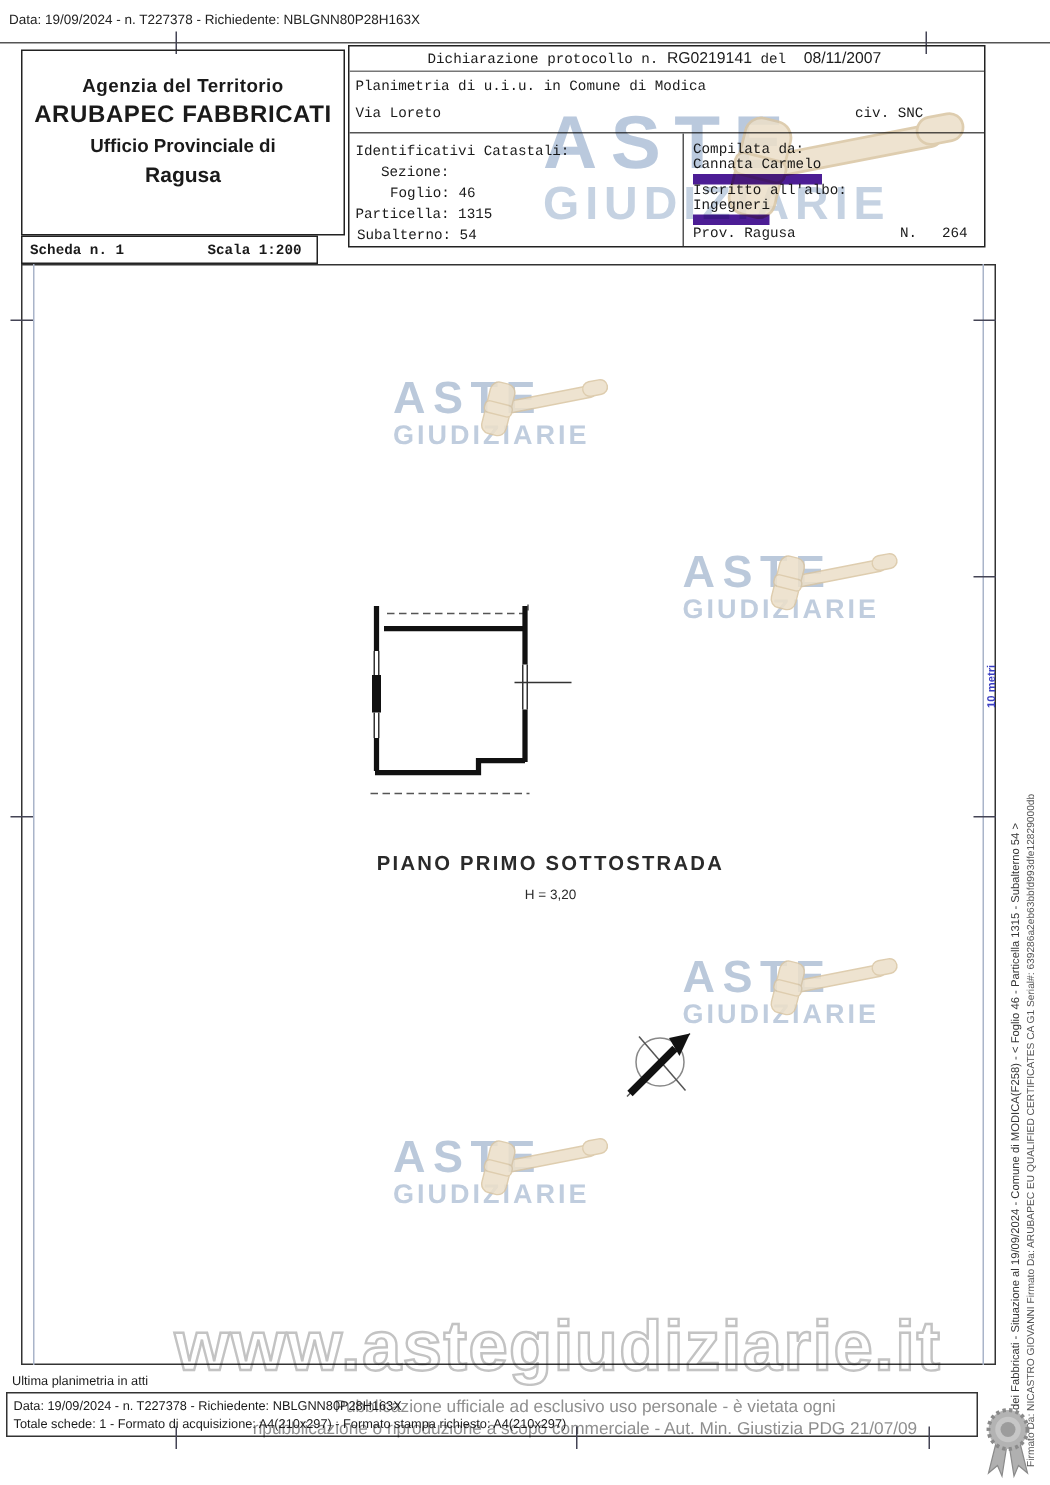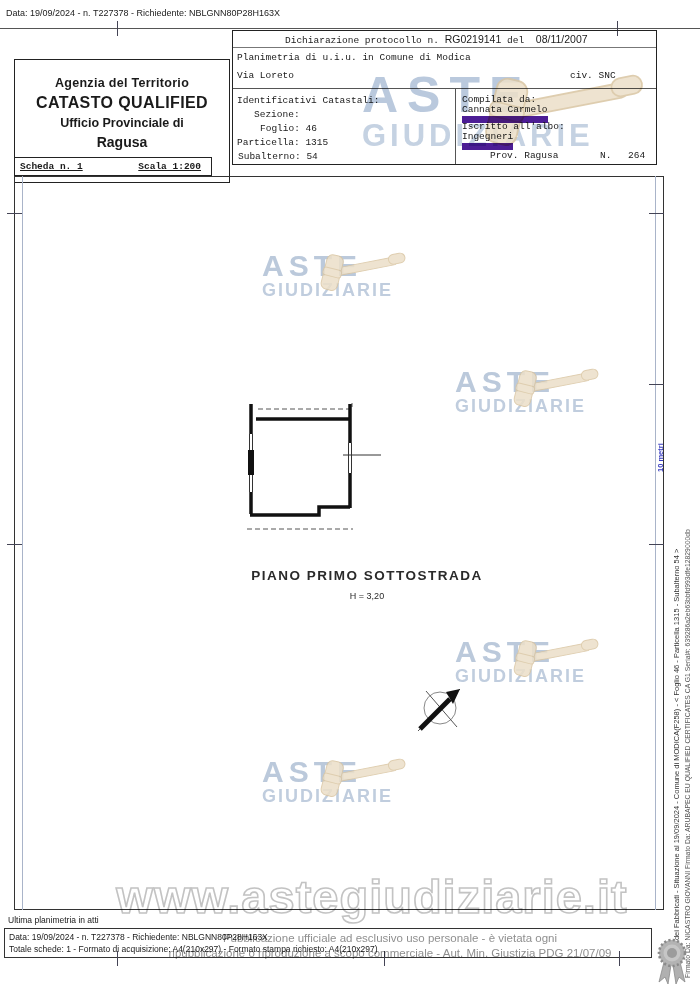--- a/index.html
+++ b/index.html
@@ -12,30 +12,30 @@
   .sans{font-family:"Liberation Sans",sans-serif;}
 
   
   .top-meta{left:6px;top:8px;font-size:9px;color:#222;}
 
   
   .rule-top{left:0;top:28px;width:700px;height:0;border-top:1px solid #555;}
 
   
   .agency-box{left:14px;top:33px;width:216px;height:124px;border:1.6px solid #222;
-    display:flex;flex-direction:column;align-items:center;padding-top:16px;box-sizing:border-box;margin-top:26px;}
+    display:flex;flex-direction:column;align-items:center;padding-top:16px;box-sizing:border-box;}
   .agency-box .l1{font-size:12.5px;font-weight:bold;letter-spacing:.3px;}
   .agency-box .l2{font-size:16px;font-weight:bold;letter-spacing:.4px;margin-top:4px;}
   .agency-box .l3{font-size:12.5px;font-weight:bold;margin-top:4px;}
   .agency-box .l4{font-size:14px;font-weight:bold;margin-top:4px;}
 
   
   .scheda-box{left:14px;top:157px;width:198px;height:19px;border:1.6px solid #222;
     display:flex;align-items:center;justify-content:space-between;
-    font-size:9.5px;font-weight:bold;padding:0 10px 0 5px;box-sizing:border-box;text-decoration:underline;}
+    font-size:9.5px;font-weight:bold;padding:0 10px 0 5px;box-sizing:border-box;}
 
   
   .decl-box{left:232px;top:30px;width:425px;height:135px;border:1.6px solid #222;box-sizing:border-box;}
   .decl-row1{left:237px;top:33px;font-size:9.5px;padding-left:48px;}
   .decl-row1 .v{font-family:"Liberation Sans",sans-serif;font-size:10.5px;}
   .decl-rule1{left:233px;top:47px;width:423px;border-top:1px solid #777;}
   .decl-row2{left:237px;top:52px;font-size:9.5px;}
   .decl-row3{left:237px;top:70px;font-size:9.5px;}
   .decl-civ{left:570px;top:70px;font-size:9.5px;}
   .decl-rule2{left:233px;top:88px;width:423px;border-top:1px solid #555;}
@@ -95,21 +95,21 @@
 
 <div class="page">
 
   <div class="abs top-meta sans">Data: 19/09/2024 - n. T227378 - Richiedente: NBLGNN80P28H163X</div>
   <div class="abs rule-top"></div>
   <div class="abs tickv" style="left:117px;top:21px;"></div>
   <div class="abs tickv" style="left:617px;top:21px;"></div>
 
   <div class="abs agency-box">
     <div class="l1">Agenzia del Territorio</div>
-    <div class="l2">CATASTO QUALIFIED</div>
+    <div class="l2">ARUBAPEC FABBRICATI</div>
     <div class="l3">Ufficio Provinciale di</div>
     <div class="l4">Ragusa</div>
   </div>
 
   <div class="abs scheda-box mono">
     <span>Scheda n. 1</span>
     <span>Scala 1:200</span>
   </div>
 
   <div class="abs decl-box"></div>
@@ -134,21 +134,21 @@
   <div class="abs cat-line mono" style="left:238px;top:151px;">Subalterno: 54</div>
 
   <div class="abs comp-line mono" style="left:462px;top:94px;">Compilata da:</div>
   <div class="abs comp-line mono" style="left:462px;top:104px;">
     <span class="u-line">Cannata Carmelo</span>
   </div>
   <div class="abs comp-line mono" style="left:462px;top:121px;">Iscritto all'albo:</div>
   <div class="abs comp-line mono" style="left:462px;top:131px;">
     <span class="u-line">Ingegneri</span>
   </div>
-  <div class="abs comp-line mono" style="left:462px;top:150px;margin-left:28px;">Prov. Ragusa</div>
+  <div class="abs comp-line mono" style="left:462px;top:150px;">Prov. Ragusa</div>
   <div class="abs comp-line mono" style="left:600px;top:150px;">N.</div>
   <div class="abs comp-line mono" style="left:628px;top:150px;">264</div>
 
   <div class="abs frame"></div>
   <div class="abs inner-vline-l"></div>
   <div class="abs inner-vline-r"></div>
   <div class="abs tickh" style="left:649px;top:213px;"></div>
   <div class="abs tickh" style="left:649px;top:384px;"></div>
   <div class="abs tickh" style="left:649px;top:544px;"></div>
   <div class="abs tickh" style="left:7px;top:544px;"></div>

